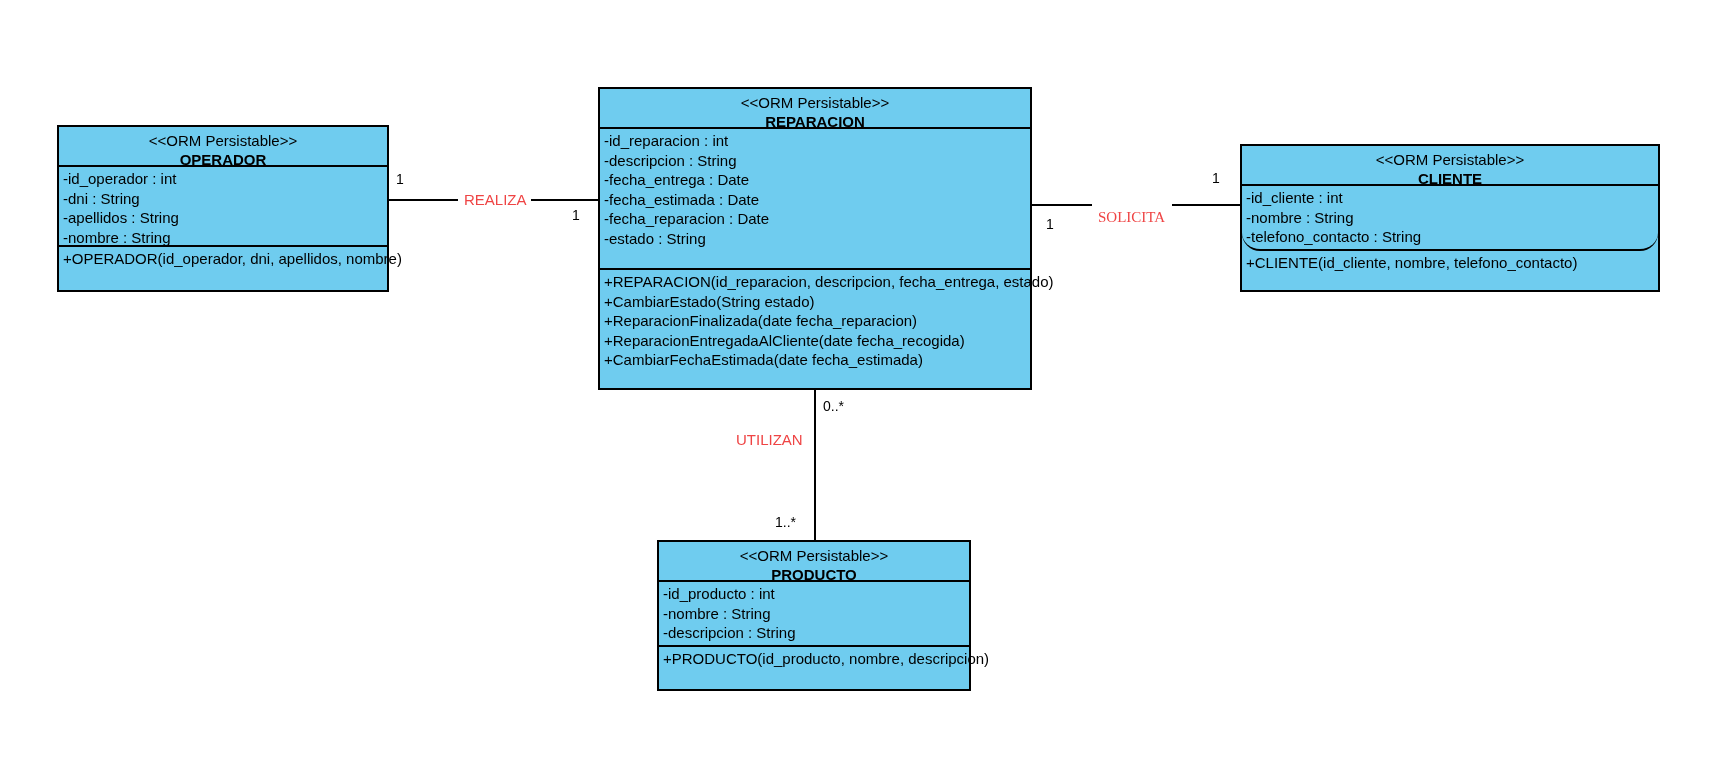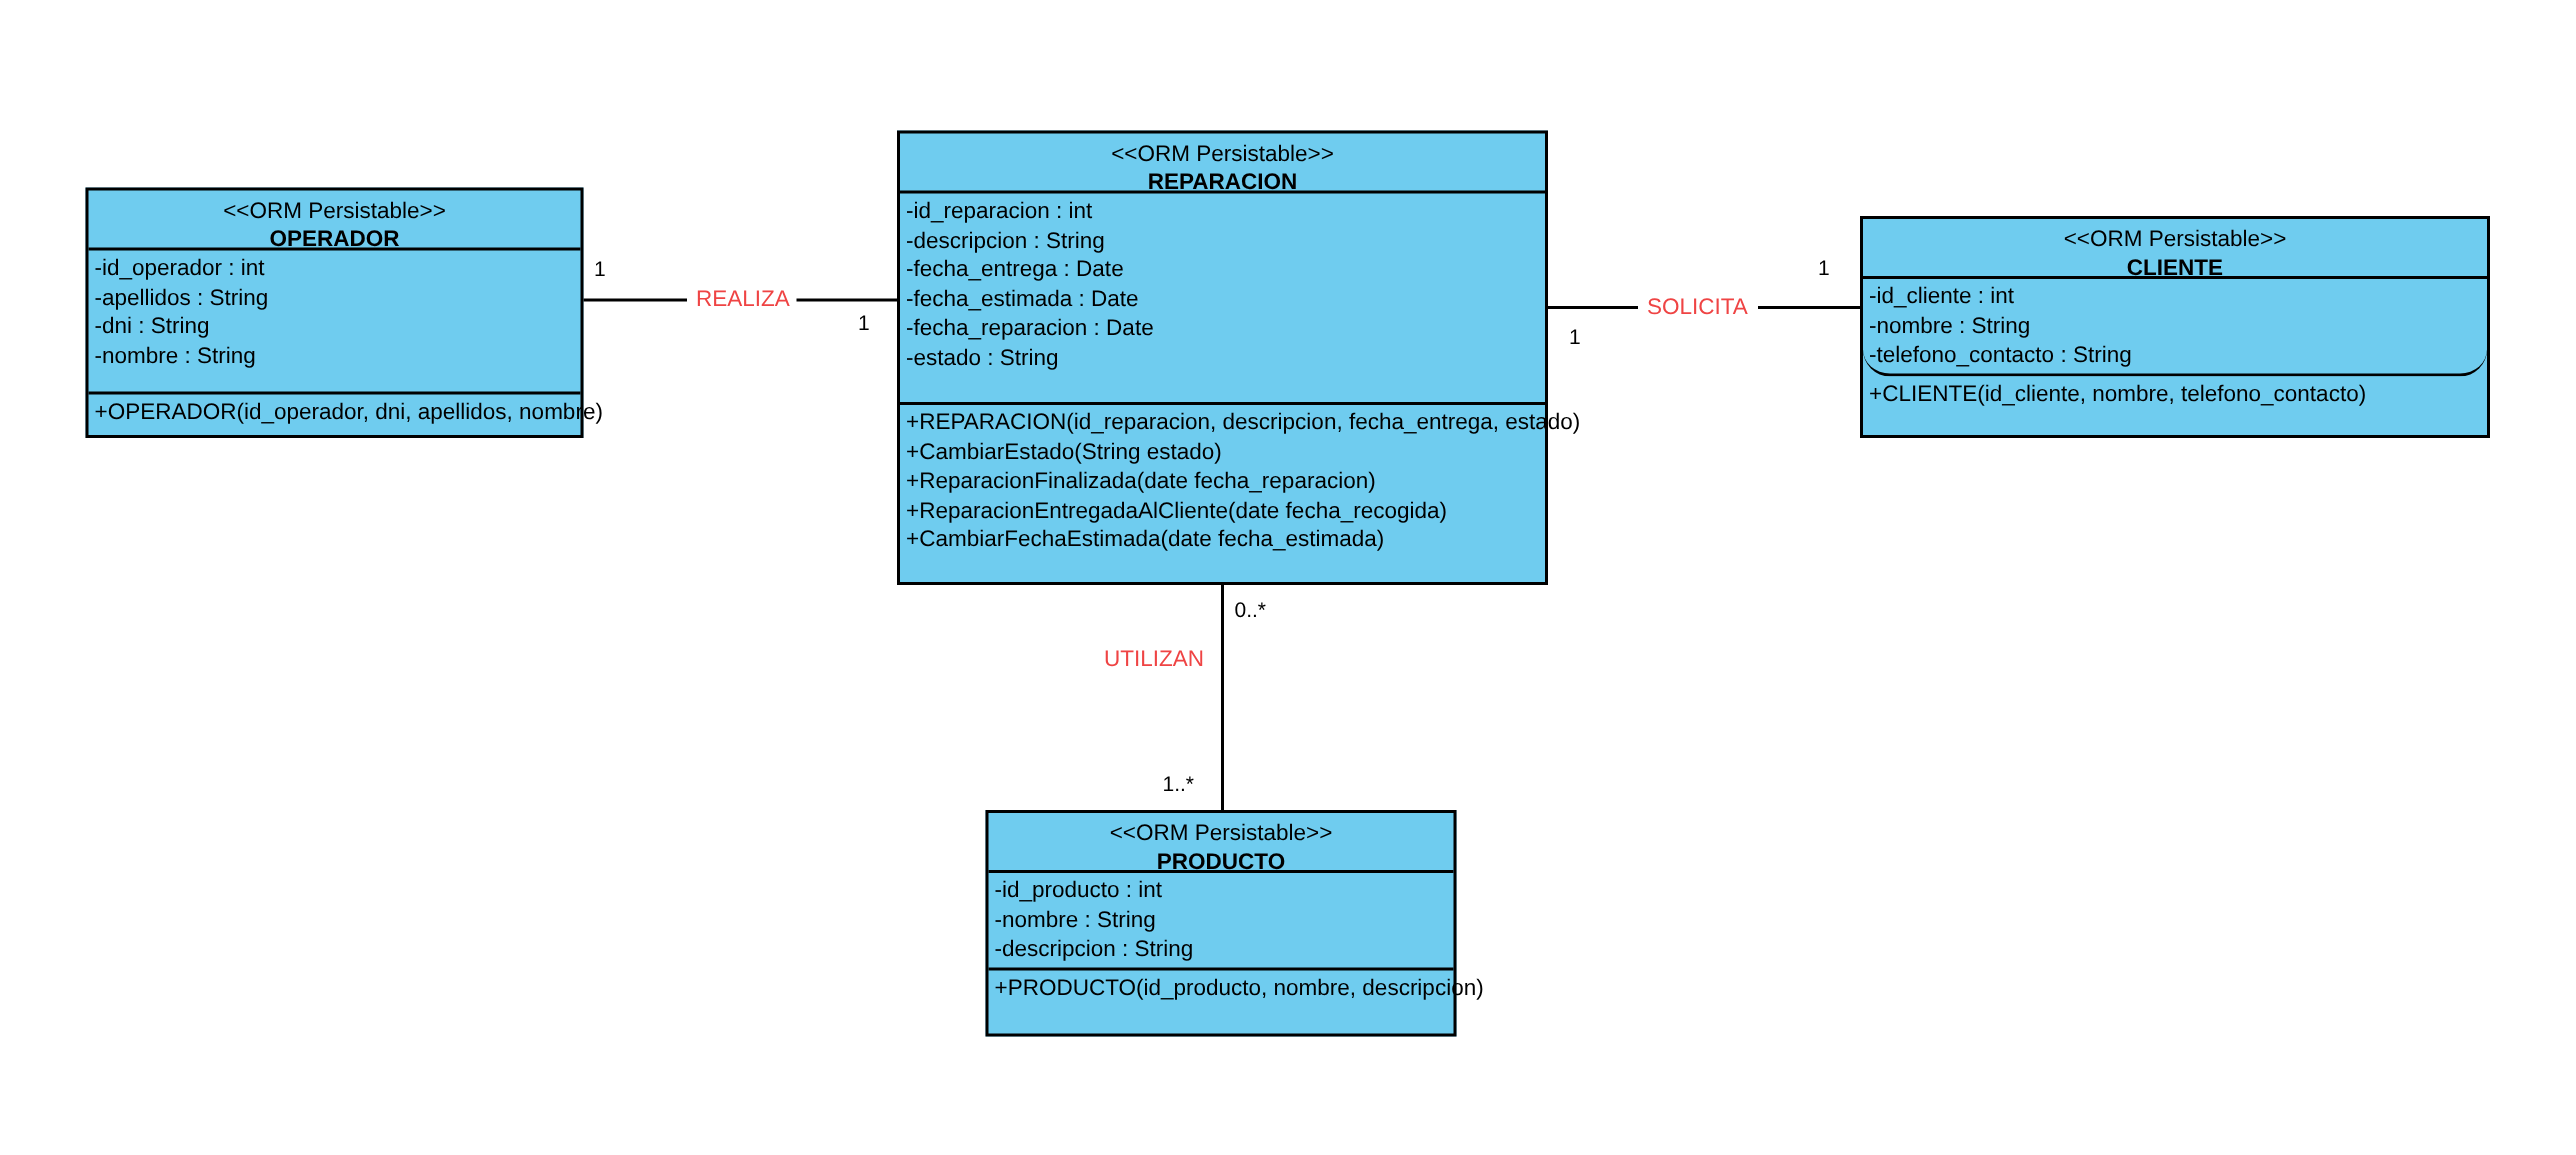--- a/index.html
+++ b/index.html
@@ -94,24 +94,24 @@
 </head>
 <body>
 
 <div id="canvas">
 
   <div class="uml-class" style="left:57px; top:125px; width:332px; height:167px;">
     <div class="uml-header" style="height:40px;">
       <span class="uml-stereotype">&lt;&lt;ORM Persistable&gt;&gt;</span>
       <span class="uml-name">OPERADOR</span>
     </div>
-    <div class="uml-compartment uml-attrs" style="height:96px;">
+    <div class="uml-compartment uml-attrs" style="height:80px;">
       <span class="uml-line">-id_operador : int</span>
+      <span class="uml-line">-dni : String</span>
       <span class="uml-line">-apellidos : String</span>
-      <span class="uml-line">-dni : String</span>
       <span class="uml-line">-nombre : String</span>
     </div>
     <div class="uml-compartment">
       <span class="uml-line">+OPERADOR(id_operador, dni, apellidos, nombre)</span>
     </div>
   </div>
 
   <div class="uml-class" style="left:598px; top:87px; width:434px; height:303px;">
     <div class="uml-header" style="height:40px;">
       <span class="uml-stereotype">&lt;&lt;ORM Persistable&gt;&gt;</span>
@@ -164,21 +164,21 @@
     </div>
   </div>
 
   <div class="edge-h" style="left:389px; top:199px; width:69px;"></div>
   <div class="assoc-label" style="left:464px; top:191px;">REALIZA</div>
   <div class="edge-h" style="left:531px; top:199px; width:67px;"></div>
   <div class="mult-label" style="left:396px; top:171px;">1</div>
   <div class="mult-label" style="left:572px; top:207px;">1</div>
 
   <div class="edge-h" style="left:1032px; top:204px; width:60px;"></div>
-  <div class="assoc-label" style="left:1098px; top:196px;">SOLICITA</div>
+  <div class="assoc-label" style="left:1098px; top:208px;font-family:Liberation Serif, serif;">SOLICITA</div>
   <div class="edge-h" style="left:1172px; top:204px; width:68px;"></div>
   <div class="mult-label" style="left:1046px; top:216px;">1</div>
   <div class="mult-label" style="left:1212px; top:170px;">1</div>
 
   <div class="edge-v" style="left:814px; top:390px; height:150px;"></div>
   <div class="assoc-label" style="left:736px; top:431px;">UTILIZAN</div>
   <div class="mult-label" style="left:823px; top:398px;">0..*</div>
   <div class="mult-label" style="left:775px; top:514px;">1..*</div>
 
 </div>

